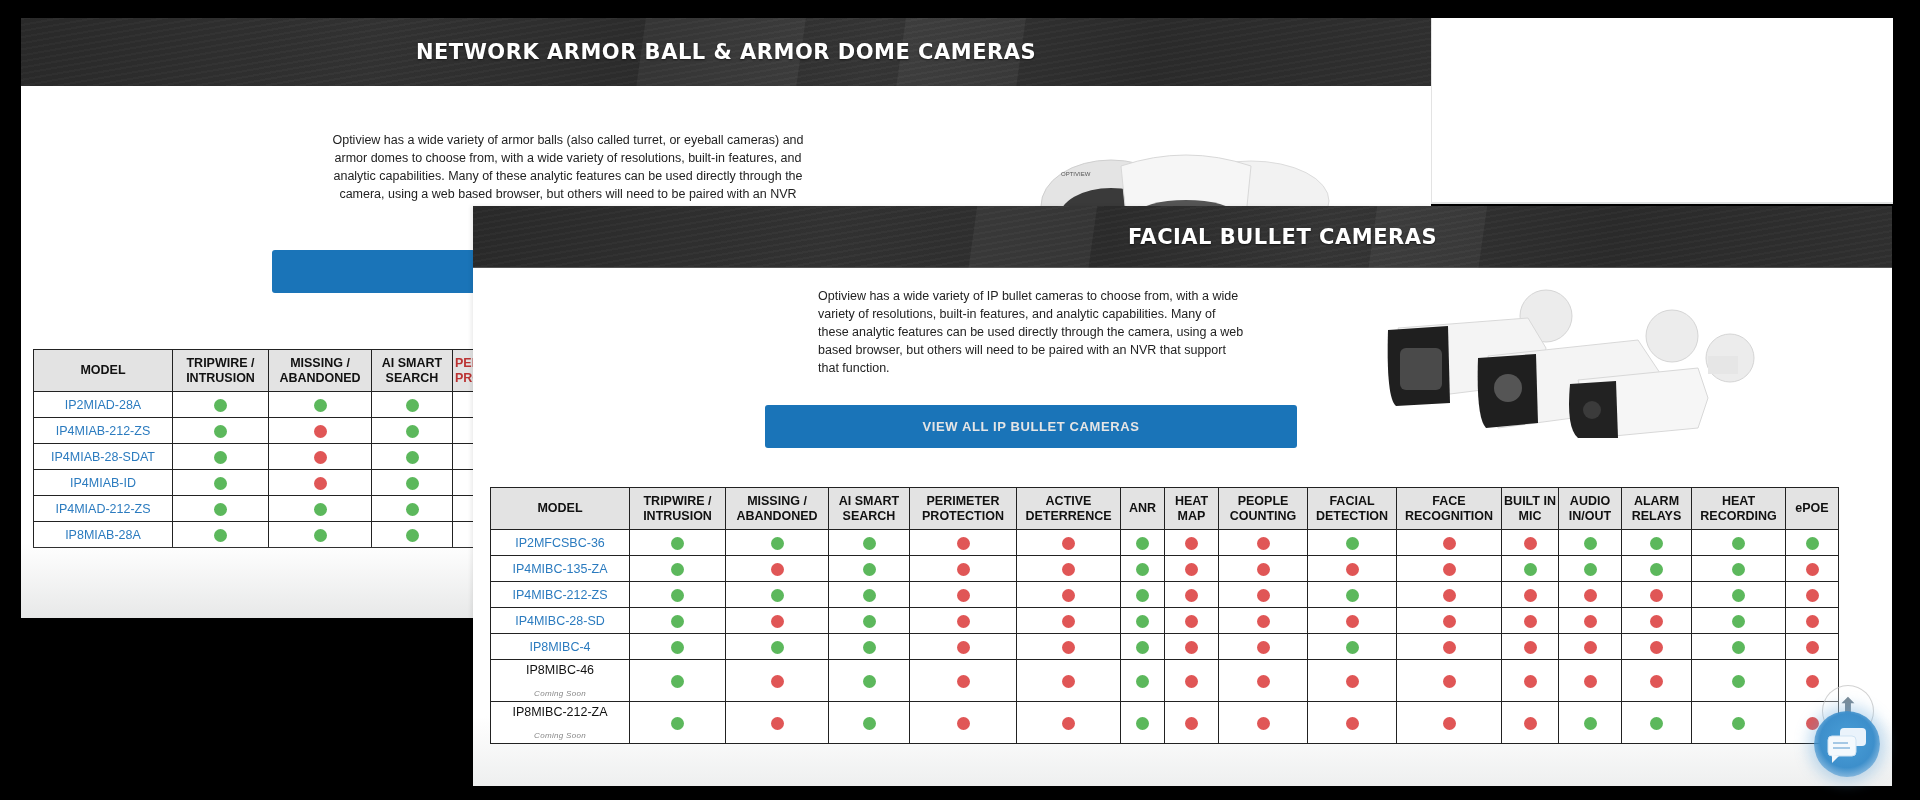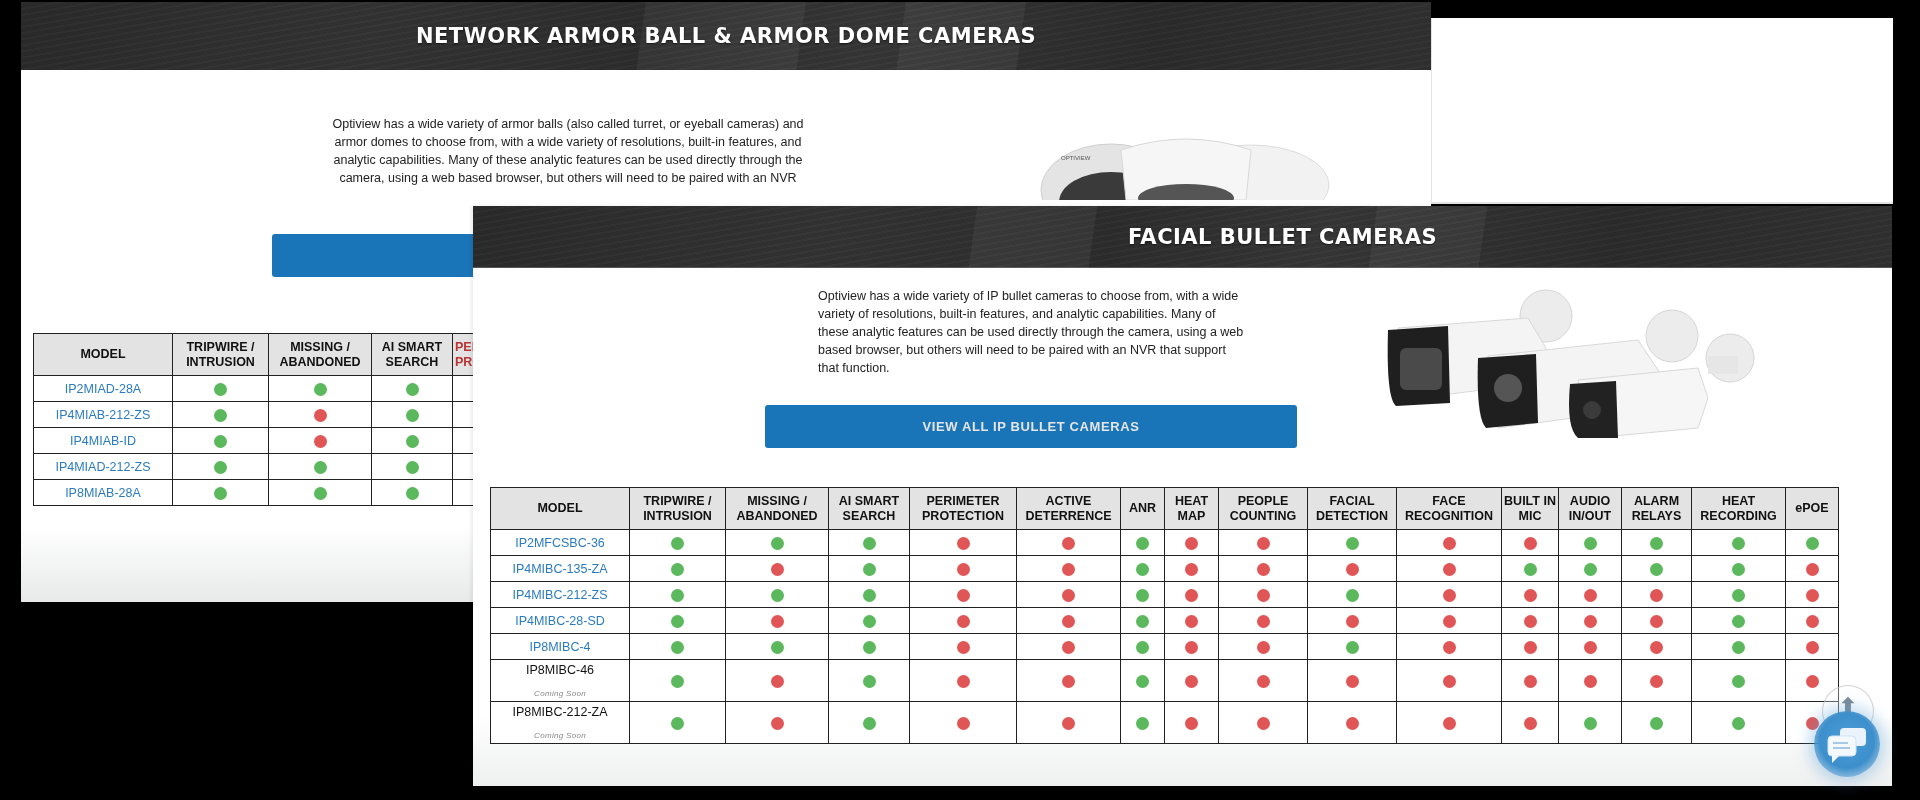--- a/index.html
+++ b/index.html
@@ -63,21 +63,21 @@
   .chat {
     position: absolute; width: 66px; height: 66px; border-radius: 50%;
     background: radial-gradient(circle at 50% 45%, #4a9fd8 0%, #3d8fcb 55%, rgba(90,160,215,0.6) 80%, rgba(120,180,225,0.1) 100%);
     box-shadow: 0 0 14px 6px rgba(90,160,215,0.35);
     cursor: pointer;
   }
 </style>
 </head>
 <body>
 
-<div class="card" style="left:21px; top:2px; width:1410px; height:600px;">
+<div class="card" style="left:21px; top:18px; width:1410px; height:600px;">
   <div class="banner" style="height:68px;">
     <div class="ghost" style="left:620px; top:-10px; width:160px; height:90px;"></div>
     <div class="ghost" style="left:880px; top:-10px; width:120px; height:90px;"></div>
     <h2 class="banner-title" style="font-size:21px;">NETWORK ARMOR BALL &amp; ARMOR DOME CAMERAS</h2>
   </div>
 
   <p class="desc" style="left:302px; top:113px; width:490px; text-align:center; height:72px; overflow:hidden;">Optiview has a wide variety of armor balls (also called turret, or eyeball cameras) and armor domes to choose from, with a wide variety of resolutions, built-in features, and analytic capabilities. Many of these analytic features can be used directly through the camera, using a web based browser, but others will need to be paired with an NVR</p>
 
   <div class="cam-img" style="left:1000px; top:118px; width:330px; height:80px;">
     <svg width="330" height="80" viewBox="0 0 330 80">
@@ -114,20 +114,27 @@
     <tbody id="armor-body">
         <tr>
           <td class="model">IP2MIAD-28A</td>
           <td><span class="dot yes"></span></td>
           <td><span class="dot yes"></span></td>
           <td><span class="dot yes"></span></td>
           <td></td>
         </tr>
         <tr>
           <td class="model">IP4MIAB-212-ZS</td>
+          <td><span class="dot yes"></span></td>
+          <td><span class="dot no"></span></td>
+          <td><span class="dot yes"></span></td>
+          <td></td>
+        </tr>
+        <tr>
+          <td class="model">IP4MIAB-28-SDAT</td>
           <td><span class="dot yes"></span></td>
           <td><span class="dot no"></span></td>
           <td><span class="dot yes"></span></td>
           <td></td>
         </tr>
         <tr>
           <td class="model">IP4MIAB-ID</td>
           <td><span class="dot yes"></span></td>
           <td><span class="dot no"></span></td>
           <td><span class="dot yes"></span></td>

